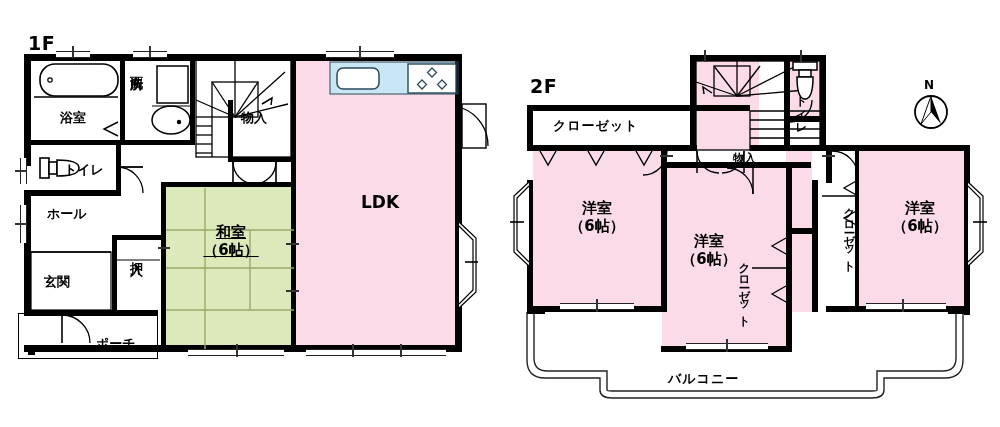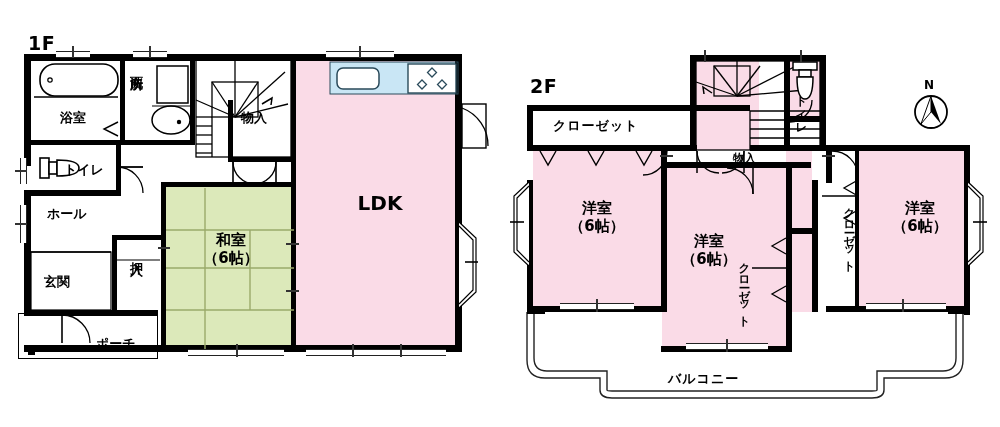--- a/index.html
+++ b/index.html
@@ -18,21 +18,21 @@
   .fill-blue{position:absolute;background:#c9e6f5;}
   .box-out{position:absolute;border:1px solid #000;box-sizing:border-box;background:transparent;}
 
   .lbl{position:absolute;white-space:nowrap;line-height:1;font-weight:700;}
   .lbl.v{writing-mode:vertical-rl;text-orientation:upright;white-space:nowrap;}
   .floor-tag{position:absolute;font-weight:700;font-size:19px;letter-spacing:.5px;}
 
   .rname{font-size:15px;}
   .rname-sm{font-size:13px;}
   .rname-xs{font-size:11.5px;}
-  .rname-lg{font-size:20px;}
+  .rname-lg{font-size:17px;}
 
   
   .rblock{position:absolute;text-align:center;line-height:1.18;font-weight:700;}
 
   
   .win{position:absolute;background:#fff;border-top:1px solid #222;border-bottom:1px solid #222;}
   .win-v{position:absolute;background:#fff;border-left:1px solid #222;border-right:1px solid #222;}
   .wtick{position:absolute;background:#333;}
 
   svg.ov{position:absolute;left:0;top:0;width:1000px;height:427px;pointer-events:none;}
@@ -197,21 +197,21 @@
   <div class="wtick" style="left:158px;top:247px;width:12px;height:2px;"></div>
 
   <div class="lbl rname-sm" style="left:60px;top:111px;">浴室</div>
   <div class="lbl v rname-sm" style="left:130px;top:66px;">洗面所</div>
   <div class="lbl rname-sm" style="left:64px;top:163px;">トイレ</div>
   <div class="lbl rname-sm" style="left:47px;top:208px;font-family:Liberation Mono, monospace;">ホール</div>
   <div class="lbl rname-sm" style="left:44px;top:275px;">玄関</div>
   <div class="lbl rname-sm" style="left:96px;top:337px;">ポーチ</div>
   <div class="lbl v rname-sm" style="left:130px;top:252px;">押入</div>
   <div class="lbl rname-sm" style="left:241px;top:111px;">物入</div>
-  <div class="rblock rname" style="left:186px;top:232px;width:90px;">
+  <div class="rblock rname" style="left:186px;top:224px;width:90px;text-decoration:underline;">
     <div>和室</div>
     <div>（6帖）</div>
   </div>
   <div class="rblock rname-lg" style="left:325px;top:192px;width:110px;">
     <div>LDK</div>
   </div>
 
   <div class="floor-tag" style="left:530px;top:75px;">2F</div>
 
   <div class="fill-pink" style="left:533px;top:150px;width:128px;height:162px;"></div>

